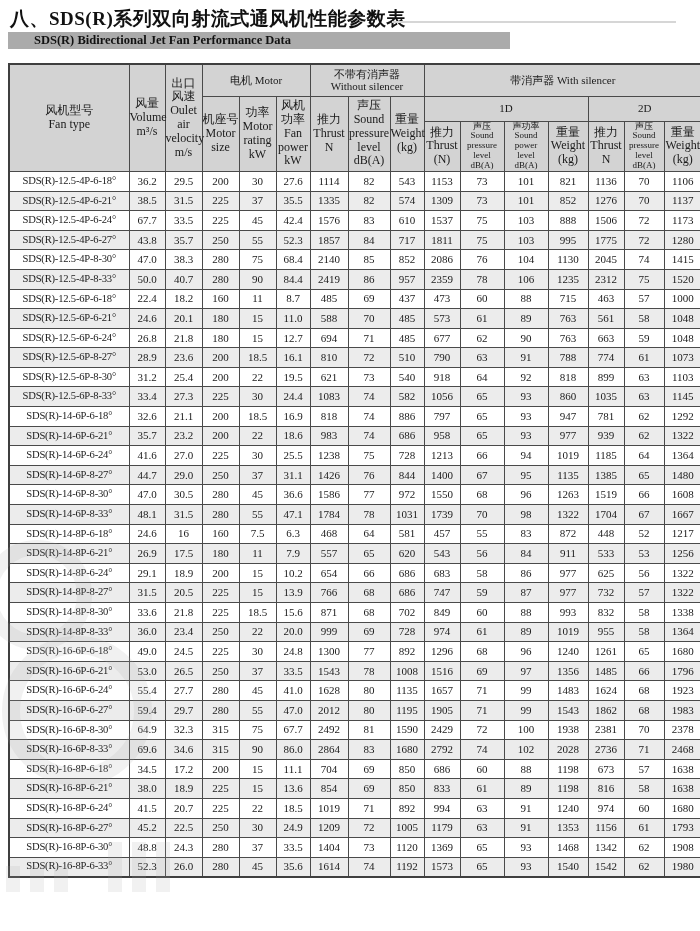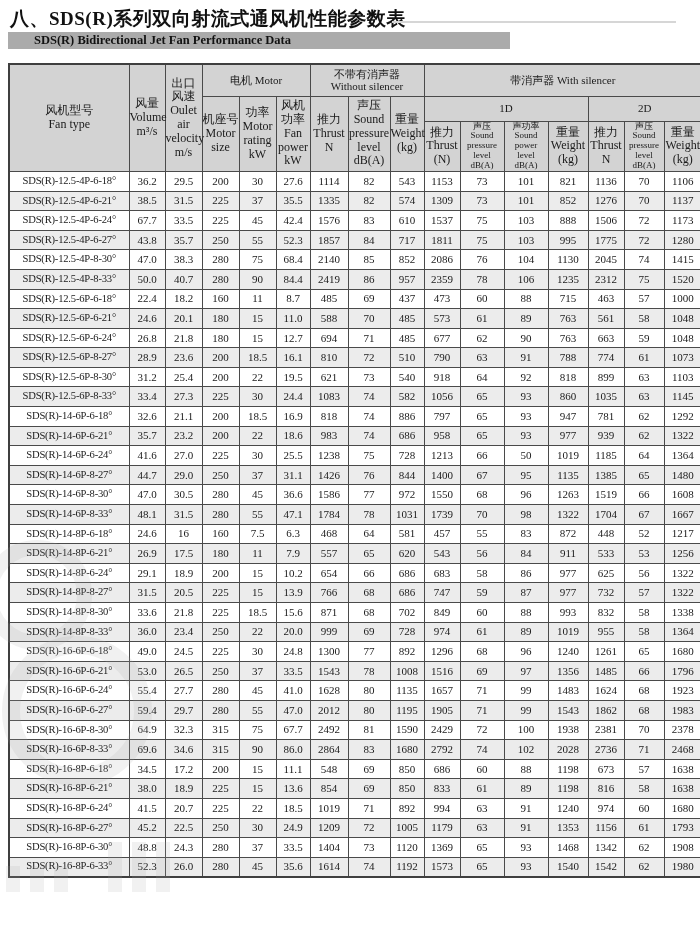--- a/index.html
+++ b/index.html
@@ -411,21 +411,21 @@
           <td>41.6</td>
           <td>27.0</td>
           <td>225</td>
           <td>30</td>
           <td>25.5</td>
           <td>1238</td>
           <td>75</td>
           <td>728</td>
           <td>1213</td>
           <td>66</td>
-          <td>50</td>
+          <td>94</td>
           <td>1019</td>
           <td>1185</td>
           <td>64</td>
           <td>1364</td>
         </tr>
         <tr>
           <td class="fan">SDS(R)-14-6P-8-27°</td>
           <td>44.7</td>
           <td>29.0</td>
           <td>250</td>
@@ -694,21 +694,21 @@
           <td>71</td>
           <td>2468</td>
         </tr>
         <tr>
           <td class="fan">SDS(R)-16-8P-6-18°</td>
           <td>34.5</td>
           <td>17.2</td>
           <td>200</td>
           <td>15</td>
           <td>11.1</td>
-          <td>548</td>
+          <td>704</td>
           <td>69</td>
           <td>850</td>
           <td>686</td>
           <td>60</td>
           <td>88</td>
           <td>1198</td>
           <td>673</td>
           <td>57</td>
           <td>1638</td>
         </tr>

